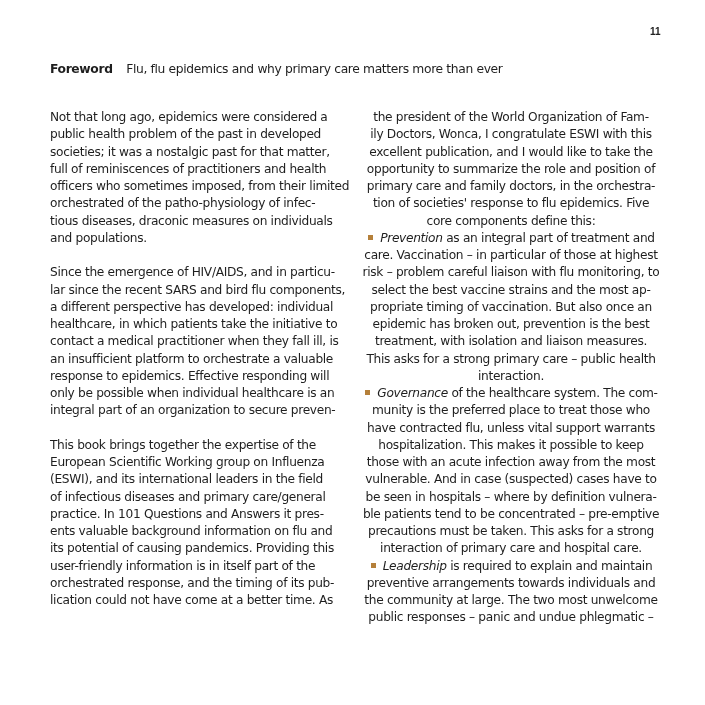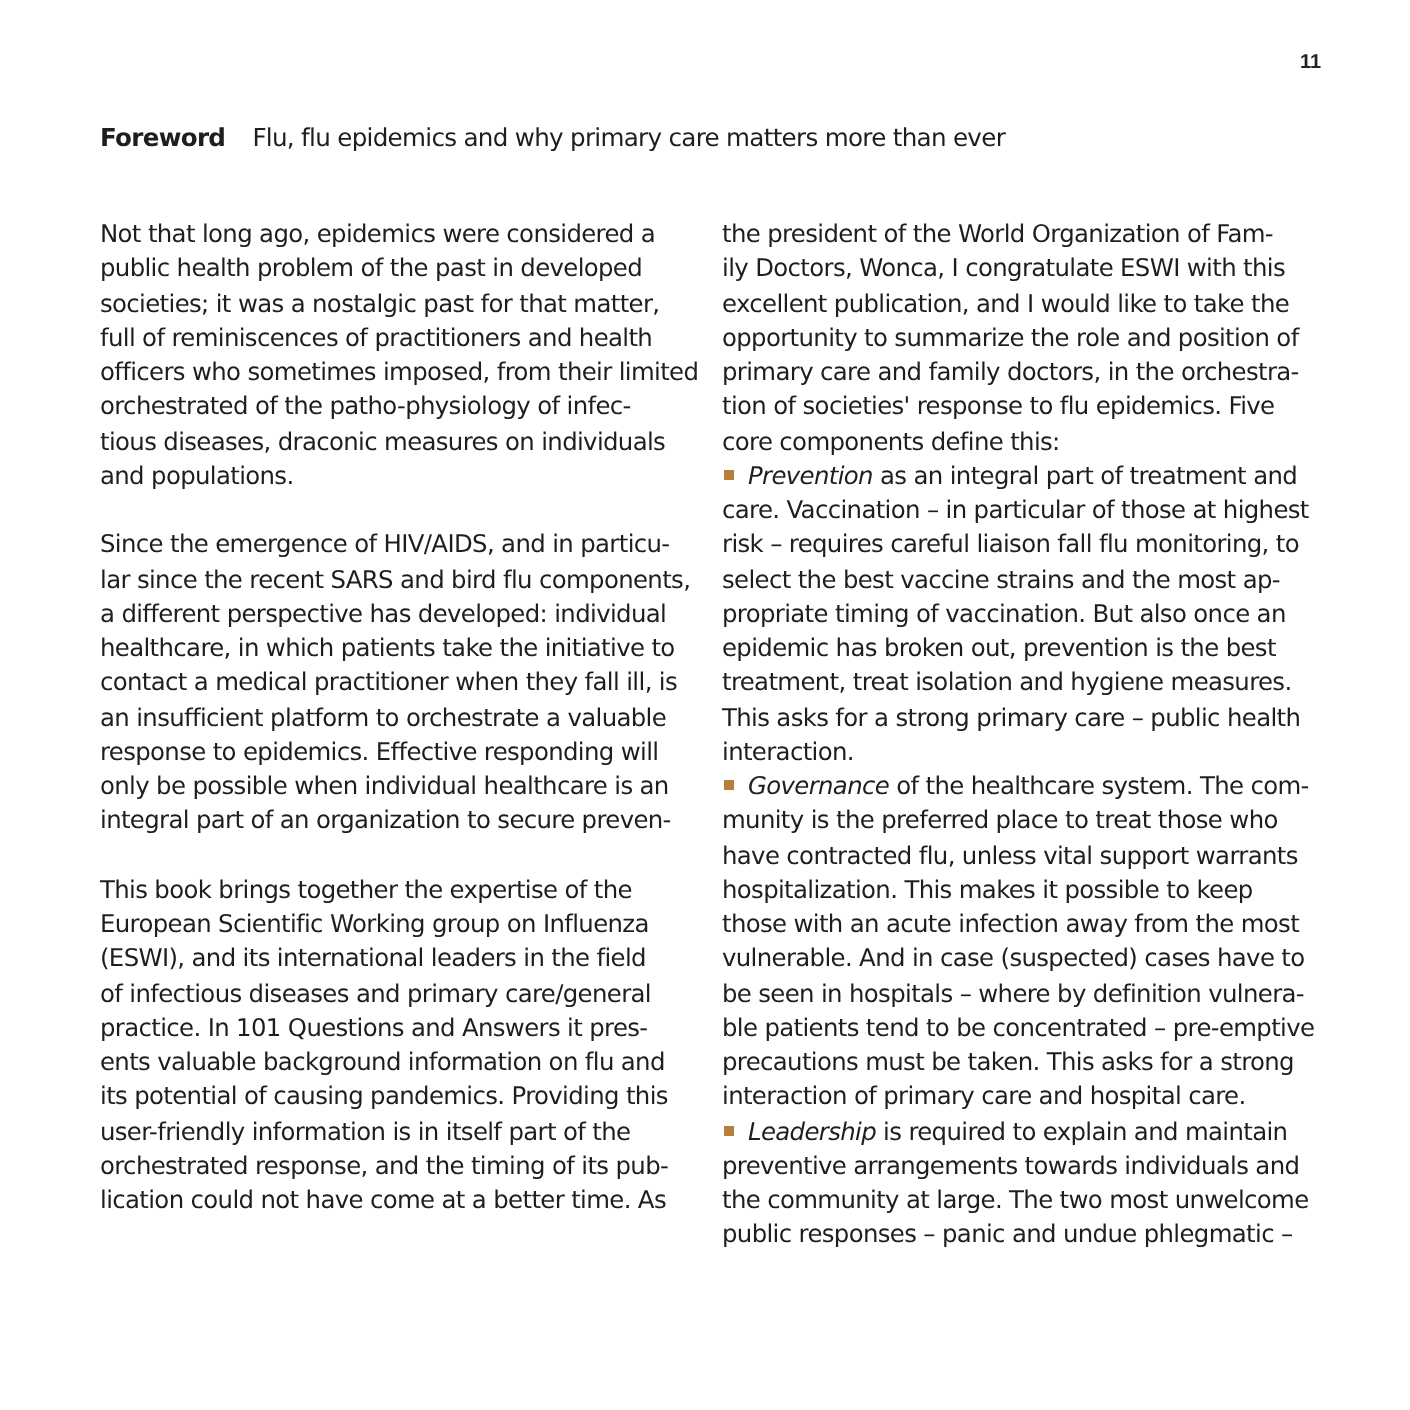--- a/index.html
+++ b/index.html
@@ -6,21 +6,21 @@
   body { width: 705px; height: 705px; position: relative; overflow: hidden;
          font-family: "DejaVu Sans", sans-serif; color: #1e1e1e; }
   .page-number { position: absolute; left: 650px; top: 26px; font-size: 10px; font-weight: bold;
                  font-family: Liberation Sans, sans-serif; color: #222; }
   .running-head { position: absolute; left: 50px; top: 62px; font-size: 12.3px; white-space: nowrap;
                   font-family: "DejaVu Sans", sans-serif; letter-spacing: -0.35px; }
   .running-head .label { font-weight: bold; margin-right: 10px; }
   .column { position: absolute; top: 109px; width: 300px; font-size: 12.2px; line-height: 17.25px;
             letter-spacing: -0.32px; }
   .col-left { left: 50px; }
-  .col-right { left: 361px; }
+  .col-right { left: 361px; text-align: center; }
   .line { display: block; white-space: nowrap; height: 17.25px; }
   .blank { display: block; height: 17.25px; }
   .bullet { display: inline-block; width: 5px; height: 5px; background: #b5803a; margin-right: 7px;
             vertical-align: 2px; margin-left: 1px; }
   em { font-style: italic; }
 </style>
 </head>
 <body>
 
 <div class="page-number">11</div>
@@ -75,25 +75,25 @@
     <span class="line">excellent publication, and I would like to take the</span>
     <span class="line">opportunity to summarize the role and position of</span>
     <span class="line">primary care and family doctors, in the orchestra-</span>
     <span class="line">tion of societies' response to flu epidemics. Five</span>
     <span class="line">core components define this:</span>
   </div>
 
   <div>
     <span class="line"><span class="bullet" style="background: rgb(181, 128, 58);"></span><em>Prevention</em><span> as an integral part of treatment and</span></span>
     <span class="line">care. Vaccination – in particular of those at highest</span>
-    <span class="line">risk – requires careful liaison fall flu monitoring, to</span>
+    <span class="line">risk – problem careful liaison with flu monitoring, to</span>
     <span class="line">select the best vaccine strains and the most ap-</span>
     <span class="line">propriate timing of vaccination. But also once an</span>
     <span class="line">epidemic has broken out, prevention is the best</span>
-    <span class="line">treatment, treat isolation and hygiene measures.</span>
+    <span class="line">treatment, with isolation and liaison measures.</span>
     <span class="line">This asks for a strong primary care – public health</span>
     <span class="line">interaction.</span>
   </div>
 
   <div>
     <span class="line"><span class="bullet" style="background: rgb(181, 128, 58);"></span><em>Governance</em><span> of the healthcare system. The com-</span></span>
     <span class="line">munity is the preferred place to treat those who</span>
     <span class="line">have contracted flu, unless vital support warrants</span>
     <span class="line">hospitalization. This makes it possible to keep</span>
     <span class="line">those with an acute infection away from the most</span>

